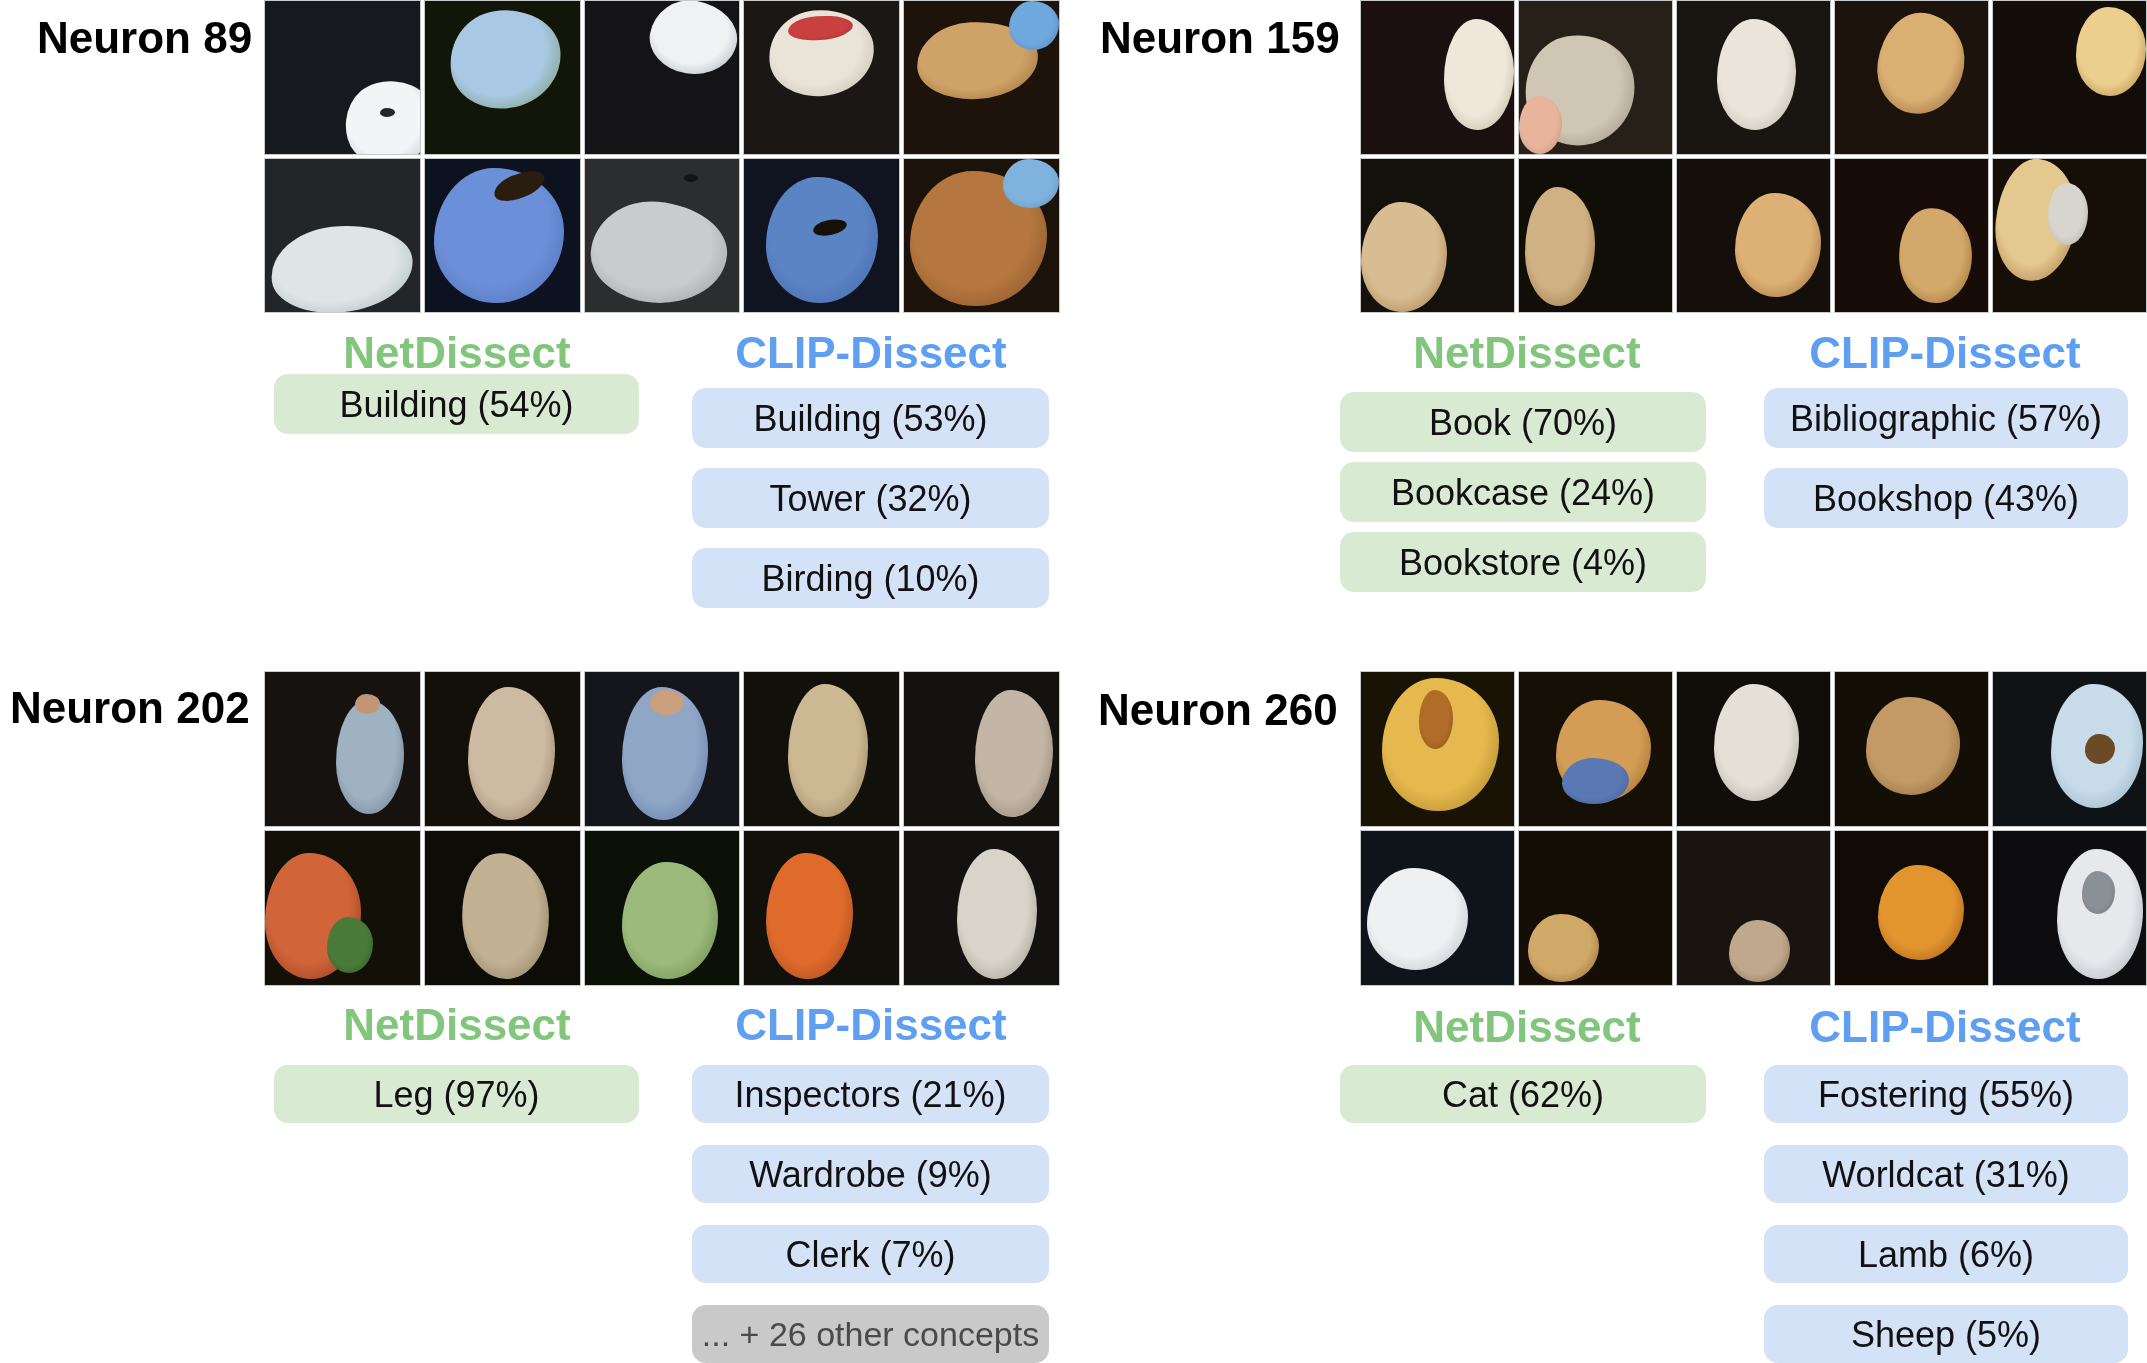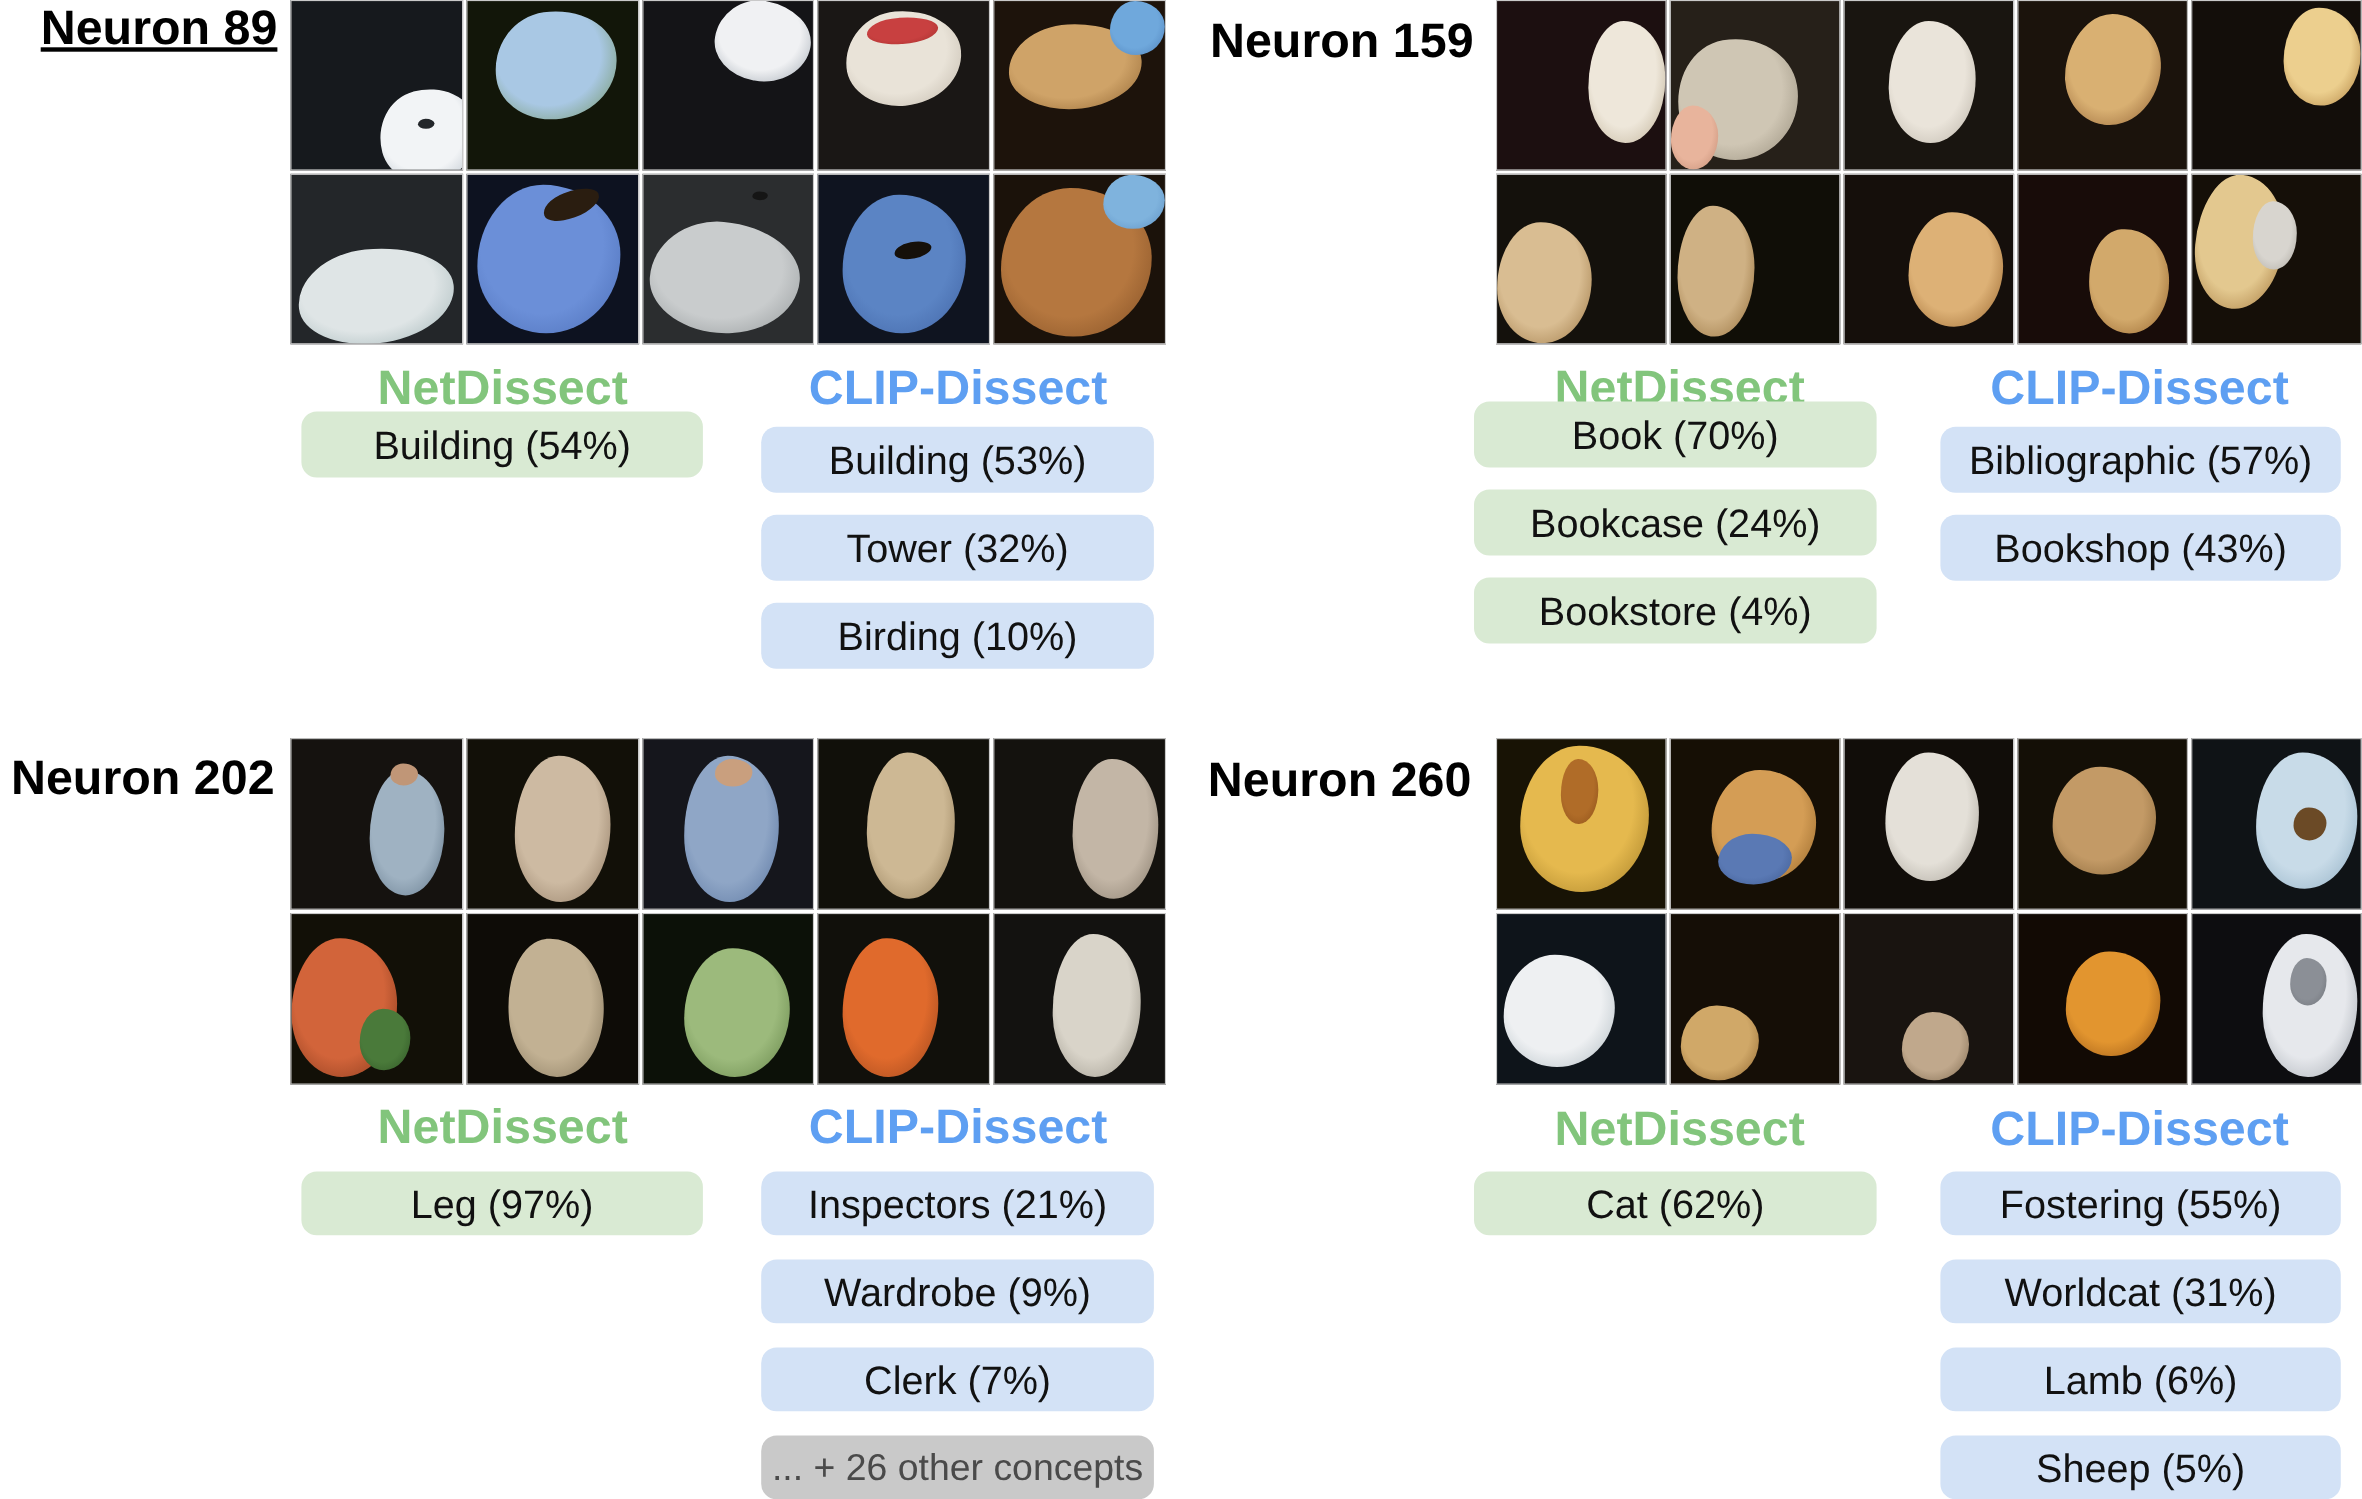--- a/index.html
+++ b/index.html
@@ -42,21 +42,21 @@
   .pill.green{background:var(--green-pill,#d9ead3);}
   .pill.blue{background:var(--blue-pill,#d3e2f6);}
   .pill.gray{background:var(--gray-pill,#c9c9c9);color:var(--gray-text,#4a4a4a);font-size:34px;}
   .pill.multi{height:97px;}
 </style>
 </head>
 <body>
 
 <div class="canvas">
 
-  <div class="neuron-title" style="left:37px;top:2px;text-decoration:underline;">Neuron 89</div>
+  <div class="neuron-title" style="left:37px;top:14px;">Neuron 89</div>
   <div class="img-grid" style="left:264px;top:0px;width:796px;height:313px;">
       <div class="tile" style="background: rgb(22, 25, 29);">
         <div class="blob" style="left: 52%; top: 52%; width: 58%; height: 55%; background: radial-gradient(at 45% 40%, rgb(242, 244, 246) 0%, rgb(242, 244, 246) 55%, rgb(174, 184, 194) 100%); transform: rotate(-15deg);"></div>
         <div class="blob" style="left: 74%; top: 70%; width: 10%; height: 6%; background: radial-gradient(at 45% 40%, rgb(35, 38, 42) 0%, rgb(35, 38, 42) 55%, rgb(35, 38, 42) 100%);"></div>
       </div>
       <div class="tile" style="background: rgb(18, 22, 9);">
         <div class="blob" style="left: 16%; top: 6%; width: 72%; height: 64%; background: radial-gradient(at 45% 40%, rgb(169, 200, 228) 0%, rgb(169, 200, 228) 55%, rgb(108, 143, 88) 100%); transform: rotate(-8deg);"></div>
       </div>
       <div class="tile" style="background: rgb(20, 20, 23);">
         <div class="blob" style="left: 42%; top: 0%; width: 56%; height: 48%; background: radial-gradient(at 45% 40%, rgb(240, 241, 243) 0%, rgb(240, 241, 243) 55%, rgb(154, 163, 173) 100%); transform: rotate(10deg);"></div>
@@ -130,21 +130,21 @@
       <div class="tile" style="background: rgb(24, 12, 9);">
         <div class="blob" style="left: 42%; top: 32%; width: 48%; height: 62%; background: radial-gradient(at 45% 40%, rgb(210, 169, 107) 0%, rgb(210, 169, 107) 55%, rgb(141, 92, 38) 100%); transform: rotate(-5deg);"></div>
       </div>
       <div class="tile" style="background: rgb(21, 15, 8);">
         <div class="blob" style="left: 2%; top: 0%; width: 52%; height: 80%; background: radial-gradient(at 45% 40%, rgb(227, 200, 143) 0%, rgb(227, 200, 143) 55%, rgb(154, 108, 48) 100%); transform: rotate(5deg);"></div>
         <div class="blob" style="left: 36%; top: 16%; width: 26%; height: 40%; background: radial-gradient(at 45% 40%, rgb(216, 213, 207) 0%, rgb(216, 213, 207) 55%, rgb(168, 164, 156) 100%);"></div>
       </div>
     </div>
   <div class="colhead net" style="left:1327px;top:330px;">NetDissect</div>
   <div class="colhead clip" style="left:1745px;top:330px;">CLIP-Dissect</div>
-  <div class="pillcol toprow" style="left:1340px;top:365px;width:366px;">
+  <div class="pillcol toprow" style="left:1340px;top:392px;width:366px;gap:10px;">
       <div class="pill green">Book (70%)</div>
       <div class="pill green">Bookcase (24%)</div>
       <div class="pill green">Bookstore (4%)</div>
     </div>
   <div class="pillcol toprow" style="left:1764px;top:388px;width:364px;">
       <div class="pill blue">Bibliographic (57%)</div>
       <div class="pill blue">Bookshop (43%)</div>
     </div>
 
   <div class="neuron-title" style="left:10px;top:684px;">Neuron 202</div>

